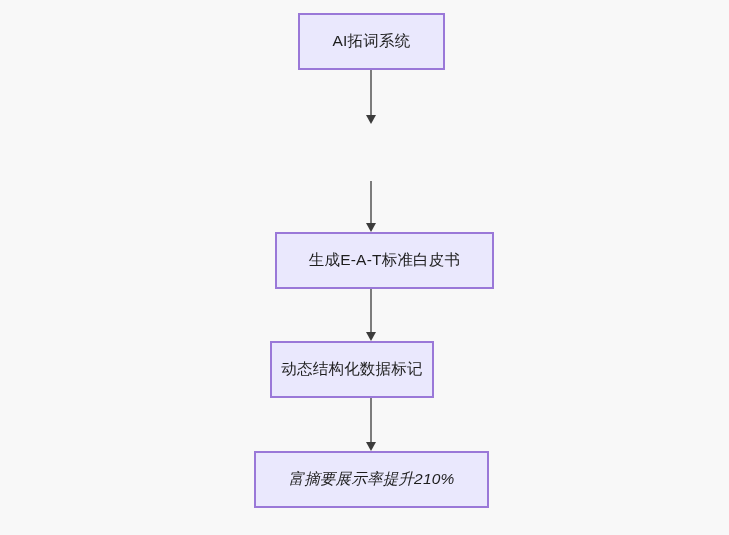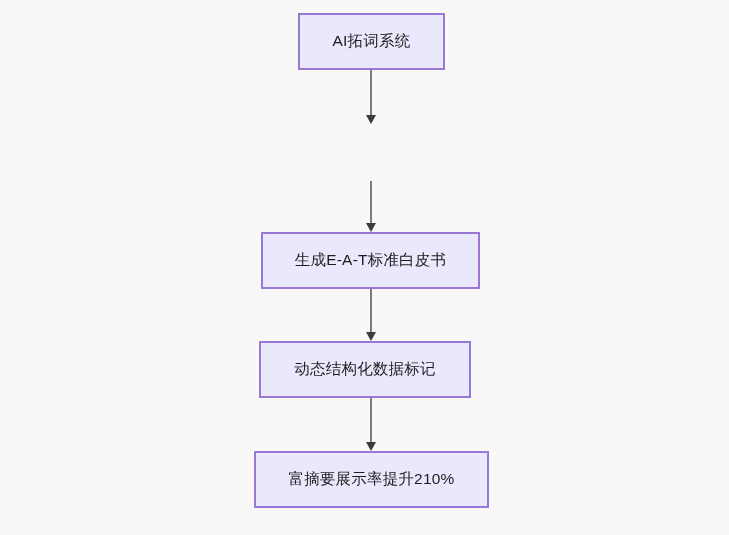--- a/index.html
+++ b/index.html
@@ -79,25 +79,25 @@
   <div class="connector" style="left:365px; top:398px; height:53px;">
     <div class="stem"></div>
     <div class="head"></div>
   </div>
 
   <div class="node" style="left:298px; top:13px; width:147px; height:57px;">
     <span>AI拓词系统</span>
   </div>
 
 
-  <div class="node" style="left:261px; top:232px; width:219px; height:57px;">
+  <div class="node" style="left:275px; top:232px; width:219px; height:57px;">
     <span>生成E-A-T标准白皮书</span>
   </div>
 
-  <div class="node" style="left:259px; top:341px; width:212px; height:57px;text-align:right;">
+  <div class="node" style="left:270px; top:341px; width:164px; height:57px;text-align:right;">
     <span>动态结构化数据标记</span>
   </div>
 
-  <div class="node" style="left:254px; top:451px; width:235px; height:57px;">
+  <div class="node" style="left:254px; top:451px; width:235px; height:57px;font-style:italic;">
     <span>富摘要展示率提升210%</span>
   </div>
 
 </div>
 
 </body></html>

